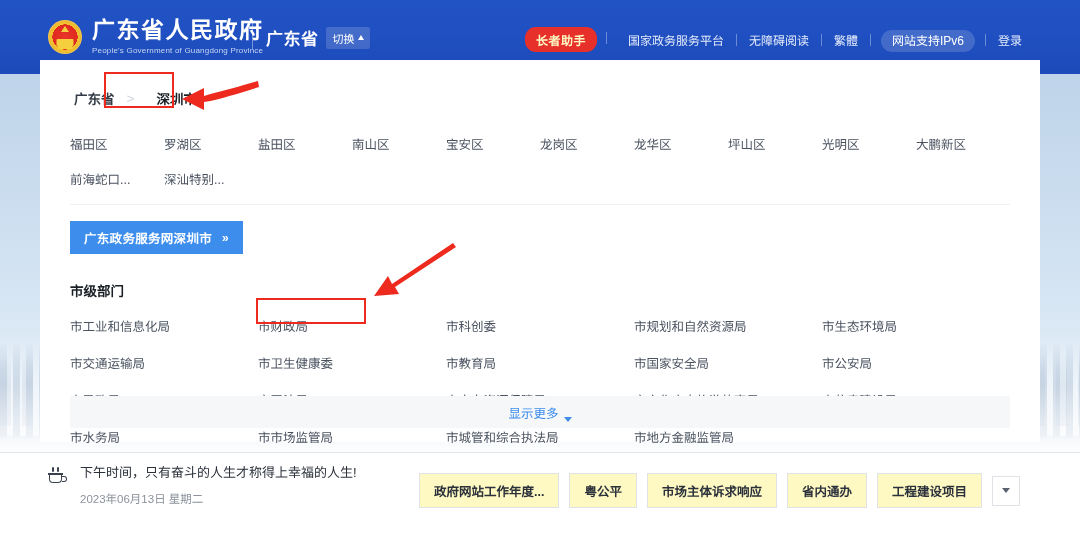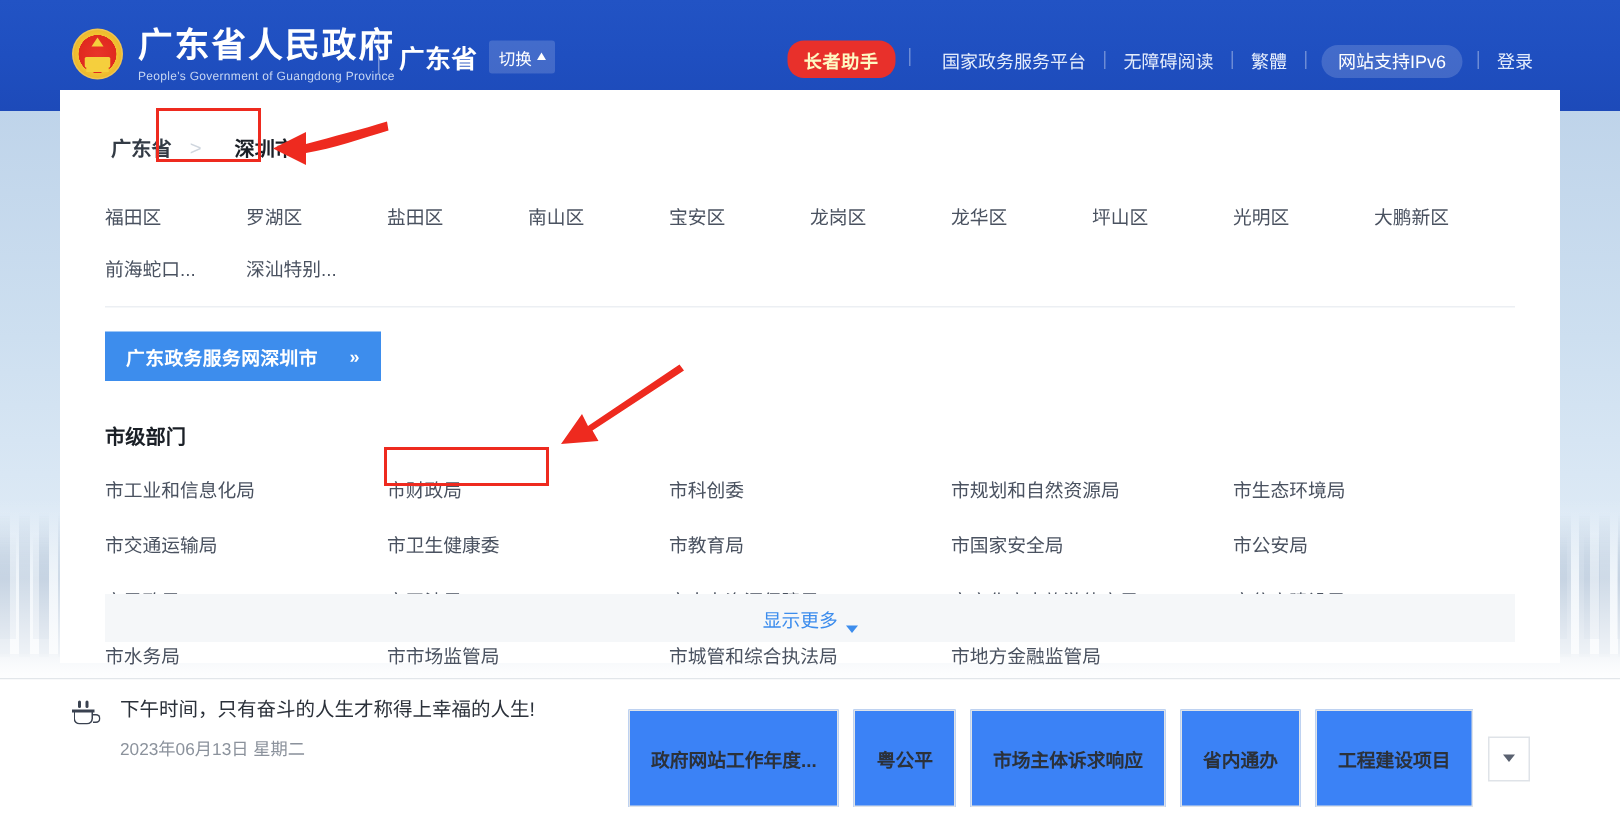--- a/index.html
+++ b/index.html
@@ -59,21 +59,21 @@
   }
   .bottom-hairline {
     position: absolute; left: 0; top: 452px; width: 1080px; height: 1px;
     background: #e2e6ea;
   }
 
   
   .header-inner {
     position: absolute; left: 0; top: 0; width: 1080px; height: 74px;
   }
-  .brand { position: absolute; left: 48px; top: 19px; display: flex; gap: 10px; }
+  .brand { position: absolute; left: 48px; top: 19px; display: flex; align-items: center; gap: 10px; }
   .emblem {
     width: 34px; height: 34px; border-radius: 50%;
     background: radial-gradient(circle at 50% 50%, #e8342a 0%, #e0291f 52%, #f2c232 53%, #e8b12a 78%, #d99f1f 100%);
     position: relative; flex: none;
     box-shadow: 0 0 0 1px rgba(255,255,255,.18) inset;
   }
   .emblem::before {
     content: ""; position: absolute; left: 50%; top: 6px; transform: translateX(-50%);
     width: 0; height: 0;
     border-left: 4px solid transparent; border-right: 4px solid transparent;
@@ -156,21 +156,21 @@
   }
   .district {
     font-size: 12.5px; color: #4a5260; white-space: nowrap; cursor: pointer;
   }
 
   .divider { height: 1px; background: #eceff3; margin: 0; }
 
   
   .svc-wrap { padding: 16px 0 12px 0; }
   .svc-btn {
-    display: inline-flex; align-items: center; gap: 21px;
+    display: inline-flex; align-items: center; gap: 10px;
     background: #3d8ded; color: #ffffff; font-size: 12.5px; font-weight: bold;
     padding: 7px 14px; border: none; cursor: pointer; letter-spacing: .3px;
   }
   .svc-btn .chev { font-size: 12px; font-weight: bold; }
 
   
   .dept-title {
     font-size: 13.5px; font-weight: bold; color: #1a1f26;
     padding: 14px 0 4px 0;
   }
@@ -224,23 +224,23 @@
   .cup-icon .steam { left: 4px; }
   .cup-icon .steam2 { left: 9px; }
   .greet-text { font-size: 13px; color: #2b313a; line-height: 1.5; }
   .greet-date { font-size: 11.5px; color: #8b929c; margin-top: 7px; }
 
   .bottom-actions {
     position: absolute; right: 60px; top: 20px;
     display: flex; align-items: center; gap: 10px;
   }
   .bottom-btn {
-    background: #3b82f6; border: 1px solid #dfe3e8;
+    background: #fef9c3; border: 1px solid #dfe3e8;
     font-size: 12.5px; color: #2b313a; font-weight: bold;
-    padding: 22px 14px; cursor: pointer; white-space: nowrap;
+    padding: 7px 14px; cursor: pointer; white-space: nowrap;
     font-family: "Liberation Sans", "DejaVu Sans", sans-serif;
   }
   .bottom-more {
     background: #ffffff; border: 1px solid #dfe3e8;
     width: 28px; height: 30px; display: flex; align-items: center; justify-content: center;
     cursor: pointer;
   }
   .caret-down-g { display: inline-block; width: 0; height: 0;
     border-left: 4px solid transparent; border-right: 4px solid transparent;
     border-top: 5px solid #5a6170; }

